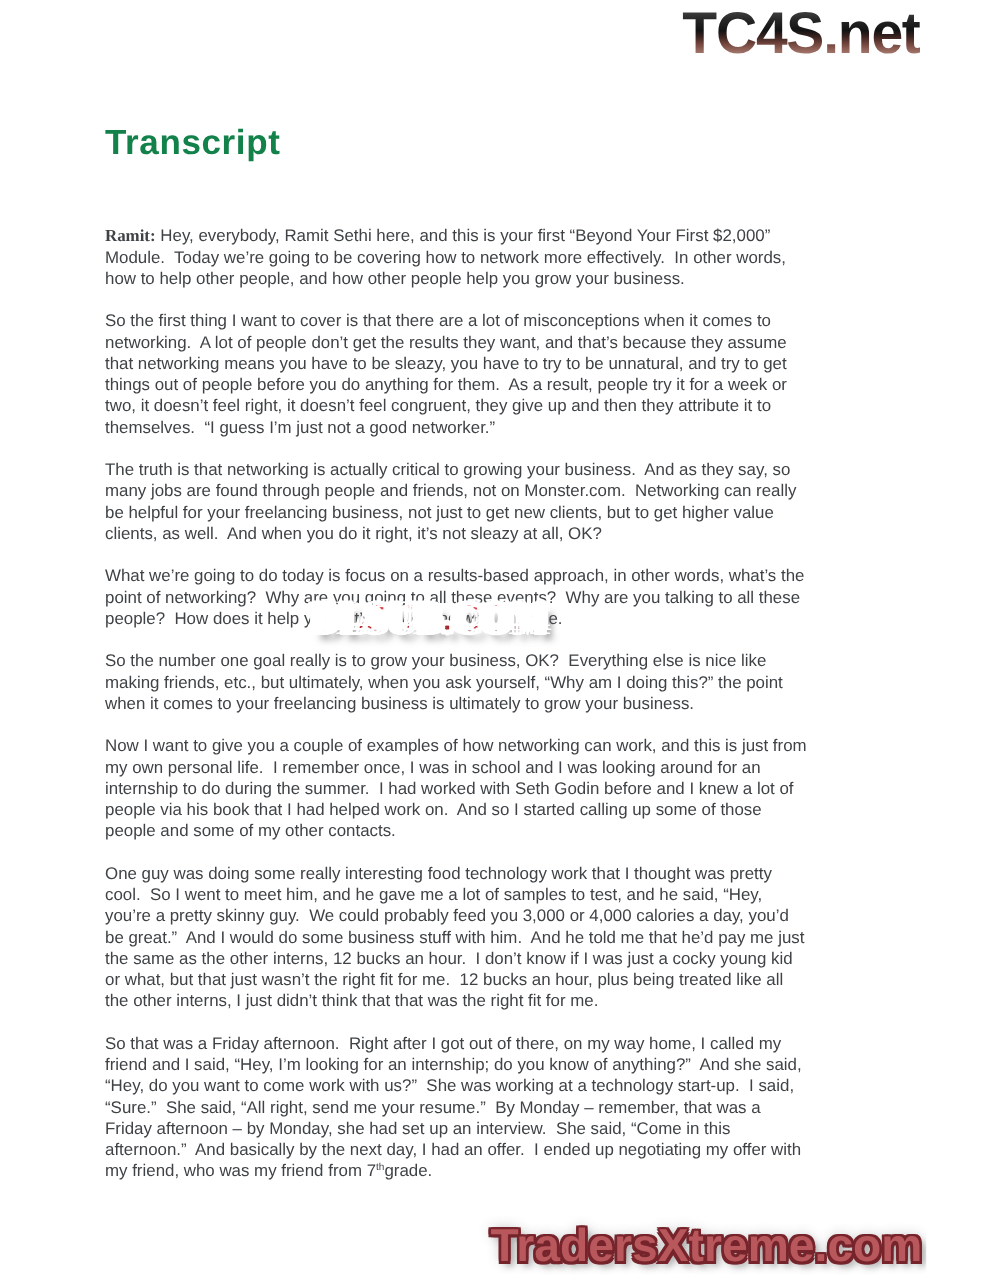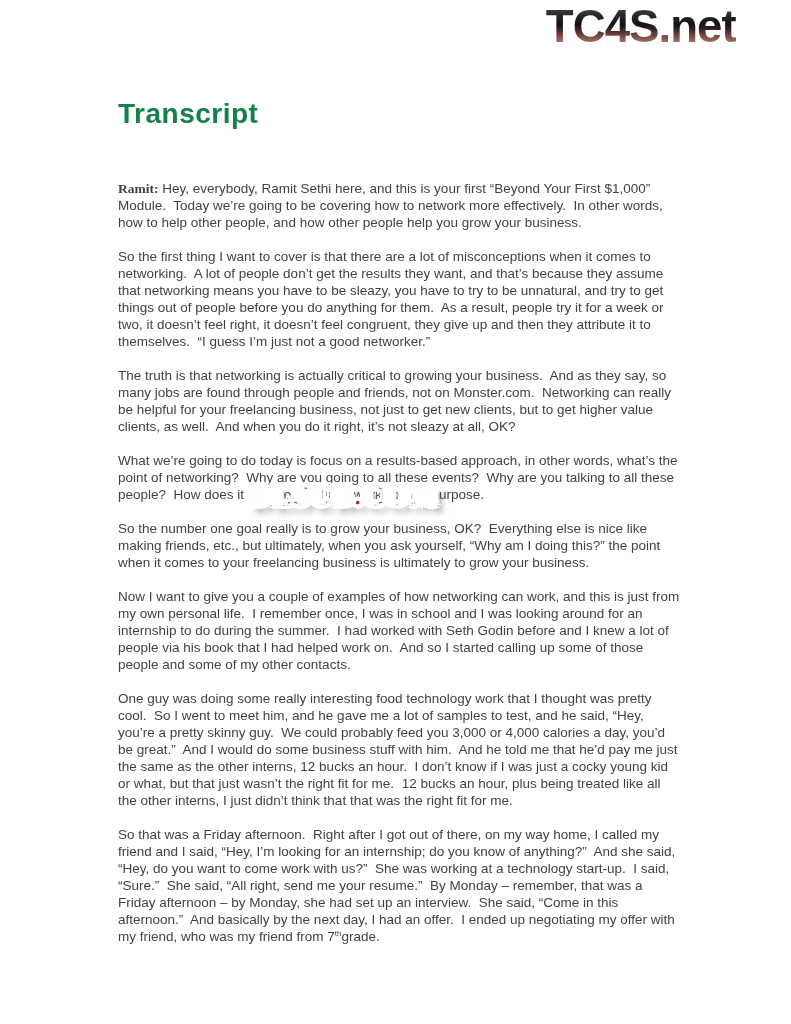--- a/index.html
+++ b/index.html
@@ -20,21 +20,21 @@
   
   .tc4s{
     position:absolute;top:2px;right:5px;
     font-size:47px;font-weight:700;letter-spacing:-1px;line-height:1;
     background:linear-gradient(180deg,#5a5a5a 0%,#262626 30%,#131313 48%,#3a2320 58%,#70443c 70%,#97685e 82%,#c2a198 100%);
     -webkit-background-clip:text;background-clip:text;
     color:transparent;
     transform:scaleX(0.97);
     transform-origin:right top;
   }
-  .content{padding:98px 110px 0 118px;}
+  .content{padding:98px 110px 0 84px;}
   .title{
     margin:0 0 50px 0;
     font-size:28px;font-weight:700;letter-spacing:0.5px;
     color:var(--title-green);
     line-height:32px;
   }
   .bodytext p{
     width:565px;
     margin:0 0 17px 0;
     font-size:13.5px;line-height:17px;
@@ -74,25 +74,26 @@
 </style>
 </head>
 <body>
 
 <div class="page">
   <div class="tc4s">TC4S.net</div>
 
   <div class="content">
     <h1 class="title">Transcript</h1>
     <div class="bodytext" id="paragraphs">
-        <p><span class="speaker">Ramit:</span><span> Hey, everybody, Ramit Sethi here, and this is your first “Beyond Your First $1,000” Module.  Today we’re going to be covering how to network more effectively.  In other words, how to help other people, and how other people help you grow your business.</span></p>
+        <p><span class="speaker">Ramit:</span><span> Hey, everybody, Ramit Sethi here, and this is your first “Beyond Your First $2,000” Module.  Today we’re going to be covering how to network more effectively.  In other words, how to help other people, and how other people help you grow your business.</span></p>
         <p><span>So the first thing I want to cover is that there are a lot of misconceptions when it comes to networking.  A lot of people don’t get the results they want, and that’s because they assume that networking means you have to be sleazy, you have to try to be unnatural, and try to get things out of people before you do anything for them.  As a result, people try it for a week or two, it doesn’t feel right, it doesn’t feel congruent, they give up and then they attribute it to themselves.  “I guess I’m just not a good networker.”</span></p>
         <p><span>The truth is that networking is actually critical to growing your business.  And as they say, so many jobs are found through people and friends, not on Monster.com.  Networking can really be helpful for your freelancing business, not just to get new clients, but to get higher value clients, as well.  And when you do it right, it’s not sleazy at all, OK?</span></p>
         <p><span>What we’re going to do today is focus on a results-based approach, in other words, what’s the point of networking?  Why are you going to all these events?  Why are you talking to all these people?  How does it help you?  It’s networking with purpose.</span></p>
         <p><span>So the number one goal really is to grow your business, OK?  Everything else is nice like making friends, etc., but ultimately, when you ask yourself, “Why am I doing this?” the point when it comes to your freelancing business is ultimately to grow your business.</span></p>
         <p><span>Now I want to give you a couple of examples of how networking can work, and this is just from my own personal life.  I remember once, I was in school and I was looking around for an internship to do during the summer.  I had worked with Seth Godin before and I knew a lot of people via his book that I had helped work on.  And so I started calling up some of those people and some of my other contacts.</span></p>
         <p><span>One guy was doing some really interesting food technology work that I thought was pretty cool.  So I went to meet him, and he gave me a lot of samples to test, and he said, “Hey, you’re a pretty skinny guy.  We could probably feed you 3,000 or 4,000 calories a day, you’d be great.”  And I would do some business stuff with him.  And he told me that he’d pay me just the same as the other interns, 12 bucks an hour.  I don’t know if I was just a cocky young kid or what, but that just wasn’t the right fit for me.  12 bucks an hour, plus being treated like all the other interns, I just didn’t think that that was the right fit for me.</span></p>
         <p><span>So that was a Friday afternoon.  Right after I got out of there, on my way home, I called my friend and I said, “Hey, I’m looking for an internship; do you know of anything?”  And she said, “Hey, do you want to come work with us?”  She was working at a technology start-up.  I said, “Sure.”  She said, “All right, send me your resume.”  By Monday – remember, that was a Friday afternoon – by Monday, she had set up an interview.  She said, “Come in this afternoon.”  And basically by the next day, I had an offer.  I ended up negotiating my offer with my friend, who was my friend from 7</span><sup class="sup">th</sup><span>grade.</span></p>
       </div>
   </div>
 
   <div class="dlsub">DLSUB.COM</div>
+  <div class="traders">TradersXtreme.com</div>
 </div>
 
 </body></html>

